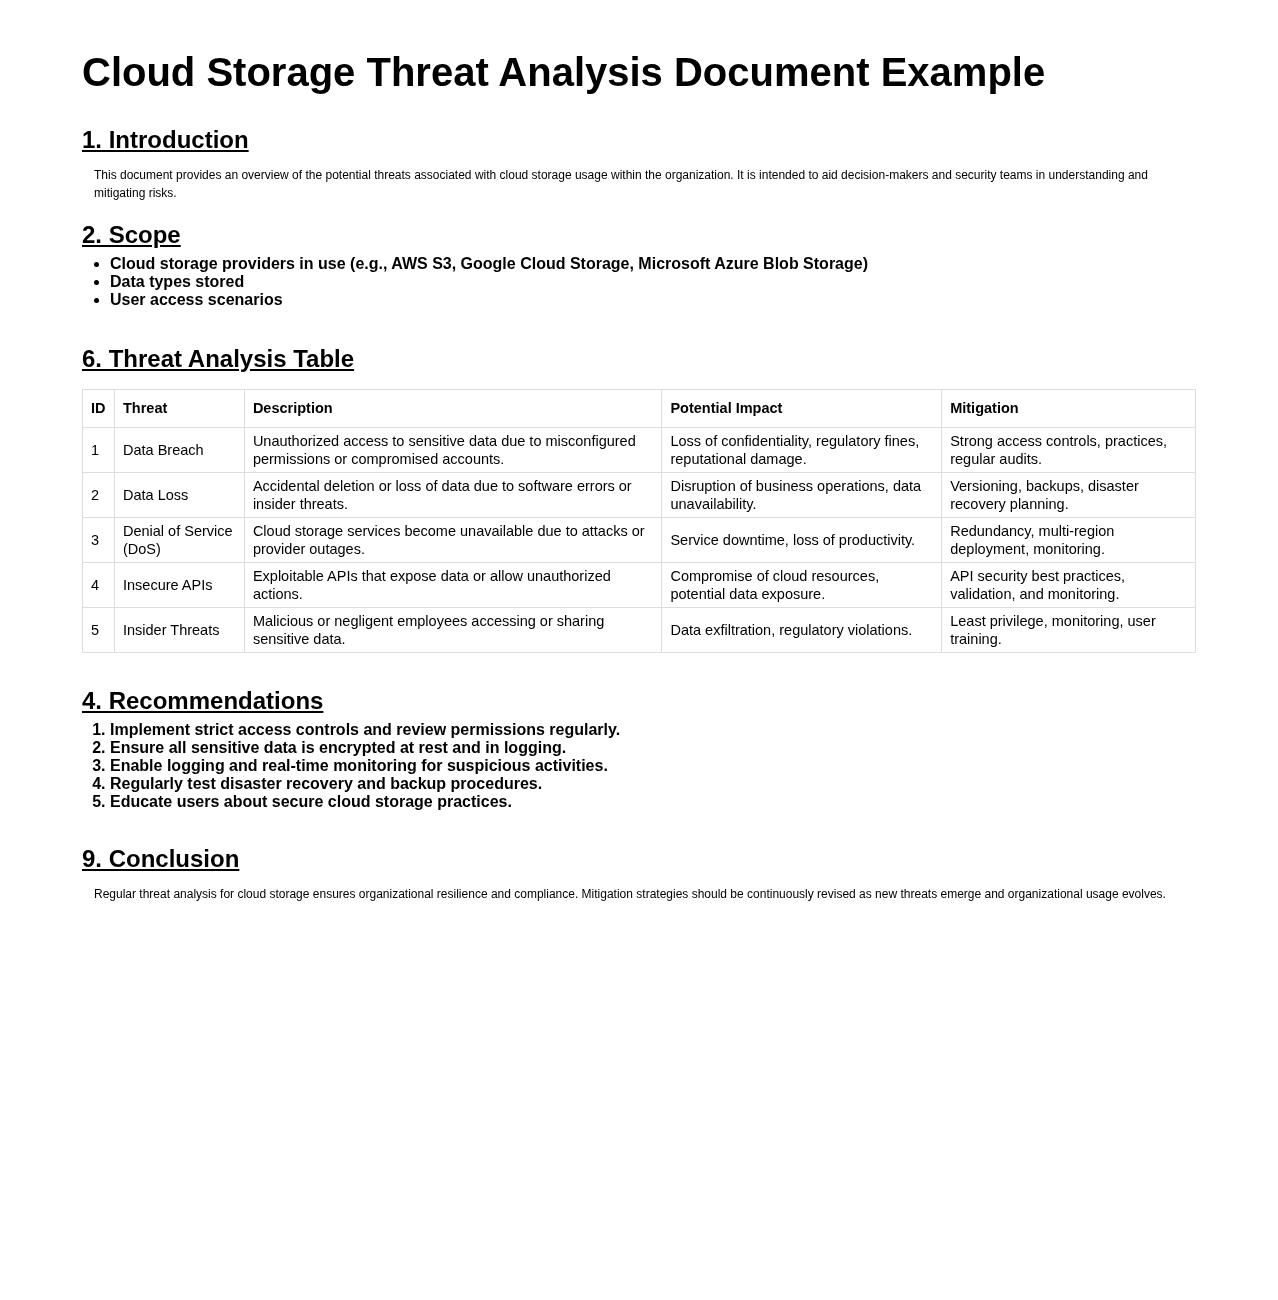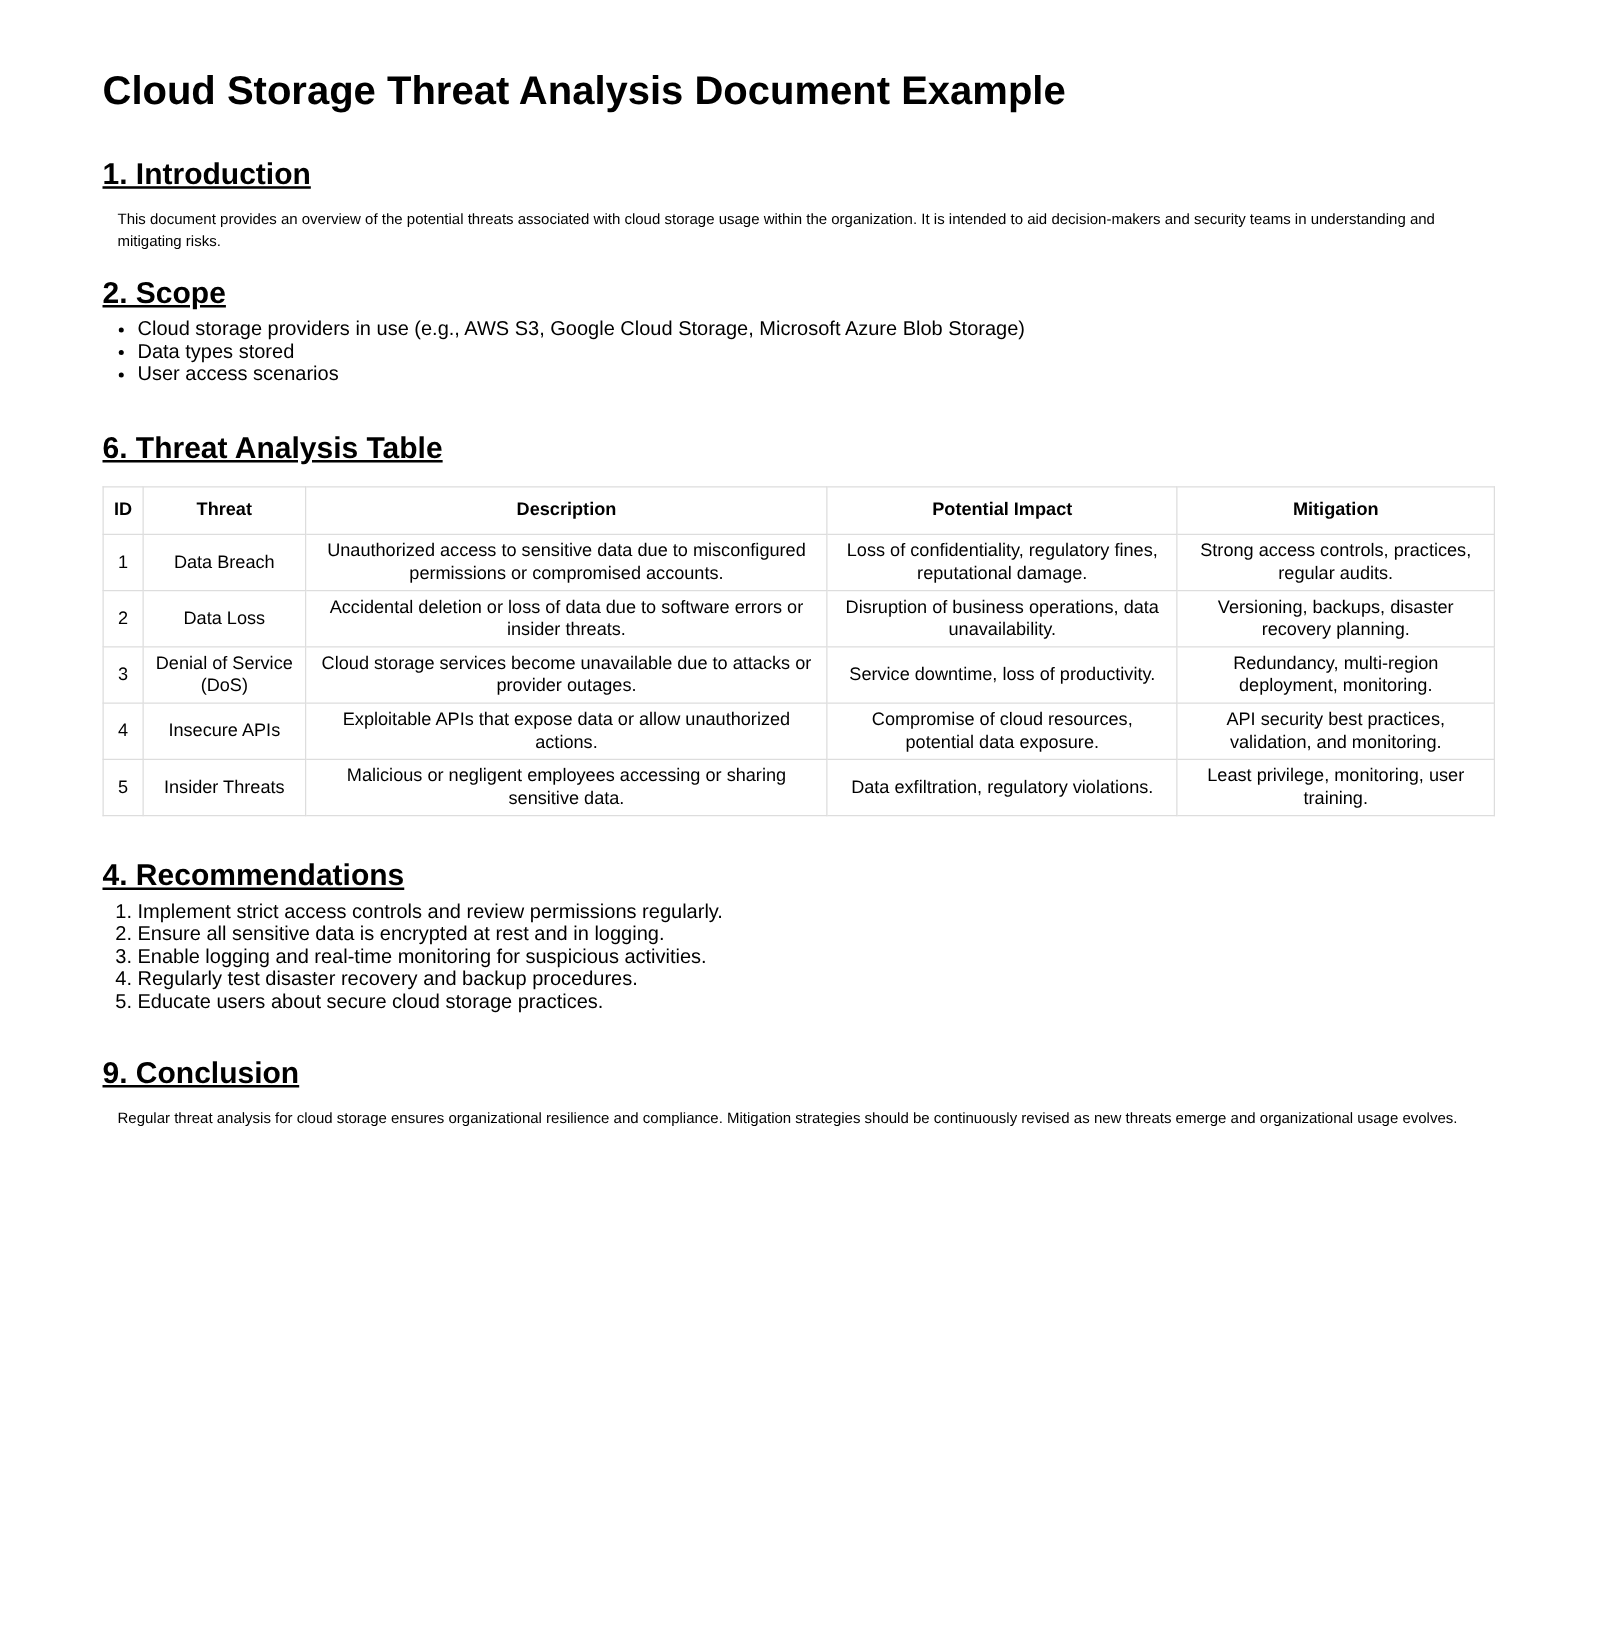--- a/index.html
+++ b/index.html
@@ -5,21 +5,21 @@
     html, body { margin: 0; padding: 0; background: #ffffff; }
     body {
       width: 1278px;
       min-height: 1300px;
       font-family: "Liberation Sans", sans-serif;
       color: #000000;
       box-sizing: border-box;
       padding: 50px 82px 40px 82px;
     }
     h1 {
-      font-size: 32px;
+      font-size: 40px;
       font-weight: bold;
       margin: 0 0 0 0;
       line-height: 44px;
     }
     h2 {
       font-size: 24px;
       font-weight: bold;
       margin: 0 0 6px 0;
       line-height: 28px;
       text-decoration: underline;
@@ -30,32 +30,32 @@
       font-size: 12px;
       line-height: 18px;
       margin: 12px;
     }
     ul, ol {
       margin: 0;
       padding-left: 28px;
       font-size: 16px;
       line-height: 18px;
     }
-    li { margin: 0; }
+    li { margin: 0; font-weight: bold; }
     table {
       border-collapse: collapse;
       width: 1114px;
       margin-top: 16px;
       font-size: 14.5px;
       line-height: 18px;
     }
     th, td {
       border: 1px solid #dddddd;
       padding: 4px 8px;
-      text-align: center;
+      text-align: left;
       vertical-align: middle;
       margin-left: 32px;
     }
     th { font-weight: bold; padding-top: 9px; padding-bottom: 10px; }
     td { height: 36px; }
     col.c-id { width: 32px; }
     col.c-threat { width: 130px; }
     col.c-desc { width: 418px; }
     col.c-impact { width: 280px; }
     col.c-mit { width: 254px; }

